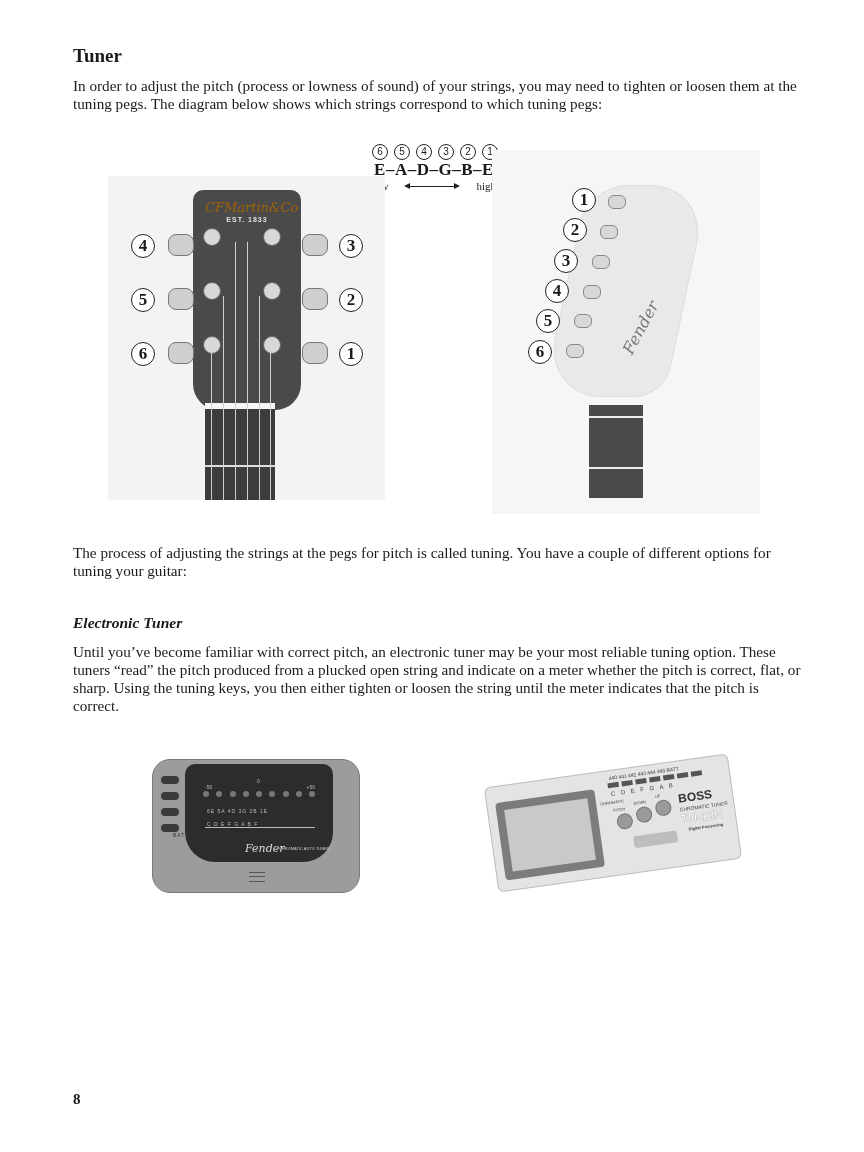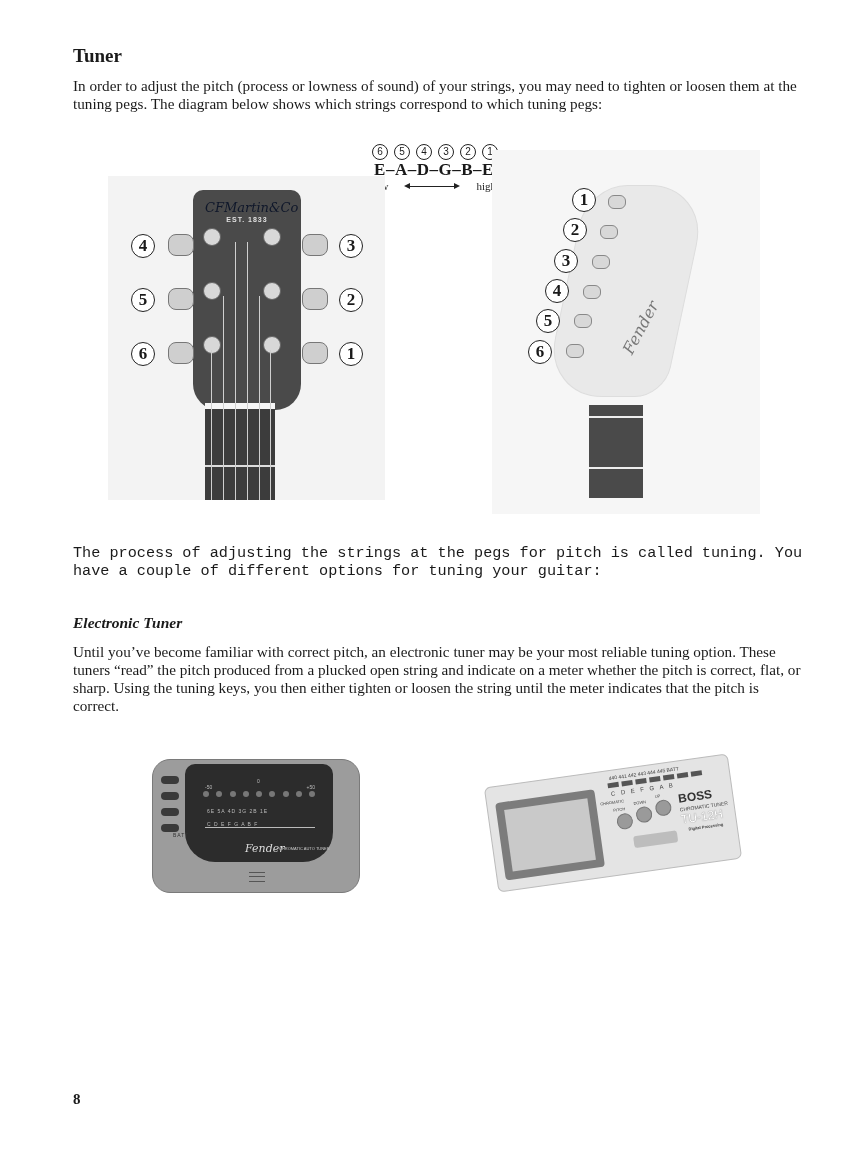--- a/index.html
+++ b/index.html
@@ -31,21 +31,21 @@
   
   .photo-bg { position: absolute; background: #f3f3f3; }
   .acoustic-head { position: absolute; left: 193px; top: 190px; width: 108px; height: 220px; background: #4a4a4a;
                    border-radius: 10px 10px 26px 26px; }
   .acoustic-neck { position: absolute; left: 205px; top: 405px; width: 70px; height: 95px; background: #3c3c3c; }
   .nut { position: absolute; left: 205px; top: 403px; width: 70px; height: 6px; background: #f5f5f5; }
   .fret { position: absolute; height: 2px; background: #ddd; }
   .string { position: absolute; width: 1px; background: #cfcfcf; }
   .peg { position: absolute; width: 24px; height: 20px; background: #cfcfcf; border-radius: 8px; border: 1px solid #777; }
   .post { position: absolute; width: 16px; height: 16px; border-radius: 50%; background: #d8d8d8; border: 1px solid #666; }
-  .logo-text { position: absolute; left: 205px; top: 200px; width: 84px; color: #0f172a;
+  .logo-text { position: absolute; left: 205px; top: 200px; width: 84px; color: #a16207;
                font-family: "DejaVu Serif", serif; font-style: italic; font-size: 13px; }
   .logo-sub { position: absolute; left: 205px; top: 216px; width: 84px; text-align: center; color: #e0e0e0;
               font-family: "Liberation Sans", sans-serif; font-size: 7px; font-weight: bold; letter-spacing: 1px; }
 
   .strat-head { position: absolute; left: 565px; top: 185px; width: 120px; height: 210px; background: #e9e9e9;
                 border-radius: 40px 60px 30px 60px; transform: skewX(-12deg); border: 1px solid #ddd; }
   .strat-neck { position: absolute; left: 589px; top: 405px; width: 54px; height: 93px; background: #4a4a4a; }
   .strat-peg { position: absolute; width: 16px; height: 12px; background: #d8d8d8; border-radius: 6px; border: 1px solid #888; }
   .strat-logo { position: absolute; left: 612px; top: 318px; color: #777; font-family: "DejaVu Serif", serif; font-style: italic;
                 font-size: 16px; transform: rotate(-62deg); }
@@ -153,21 +153,21 @@
   <div class="strat-peg" style="left:574px;top:314px;"></div>
   <div class="strat-peg" style="left:566px;top:344px;"></div>
   <div class="circ" style="left:572px;top:188px;">1</div>
   <div class="circ" style="left:563px;top:218px;">2</div>
   <div class="circ" style="left:554px;top:249px;">3</div>
   <div class="circ" style="left:545px;top:279px;">4</div>
   <div class="circ" style="left:536px;top:309px;">5</div>
   <div class="circ" style="left:528px;top:340px;">6</div>
 </div>
 
-<p class="para" style="top:544px;font-family:Liberation Mono, monospace;">The process of adjusting the strings at the pegs for pitch is called tuning. You have a couple of different options for tuning your guitar:</p>
+<p class="para" style="top:544px;">The process of adjusting the strings at the pegs for pitch is called tuning. You have a couple of different options for tuning your guitar:</p>
 
 <h2 class="sub" style="top:614px;font-style:italic;">Electronic Tuner</h2>
 <p class="para" style="top:643px;">Until you’ve become familiar with correct pitch, an electronic tuner may be your most reliable tuning option. These tuners “read” the pitch produced from a plucked open string and indicate on a meter whether the pitch is correct, flat, or sharp. Using the tuning keys, you then either tighten or loosen the string until the meter indicates that the pitch is correct.</p>
 
 <div class="tuner1">
   <div class="t1btn" style="top:16px;"></div>
   <div class="t1btn" style="top:32px;"></div>
   <div class="t1btn" style="top:48px;"></div>
   <div class="t1btn" style="top:64px;"></div>
   <div class="face">

